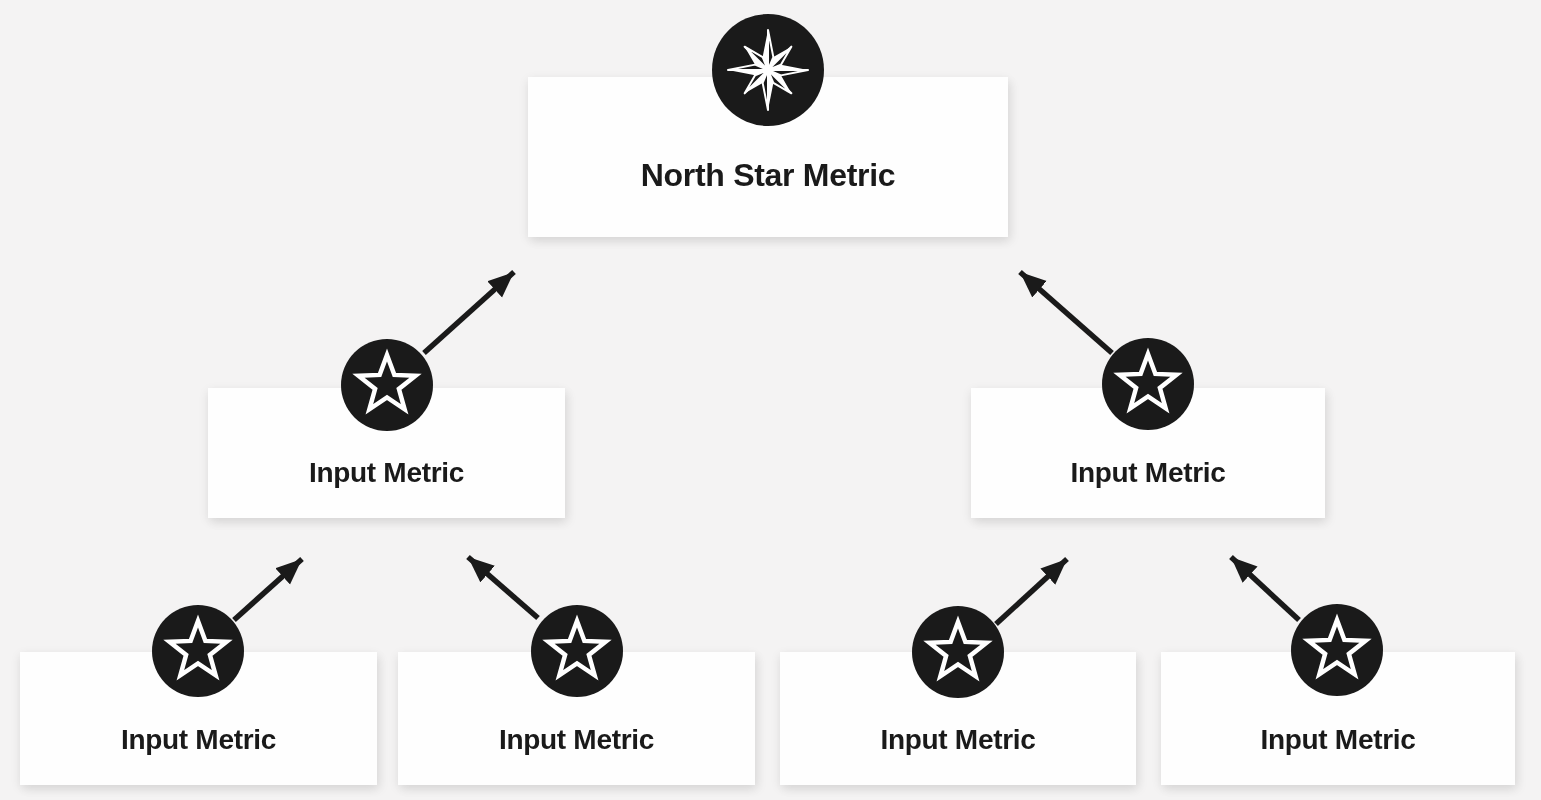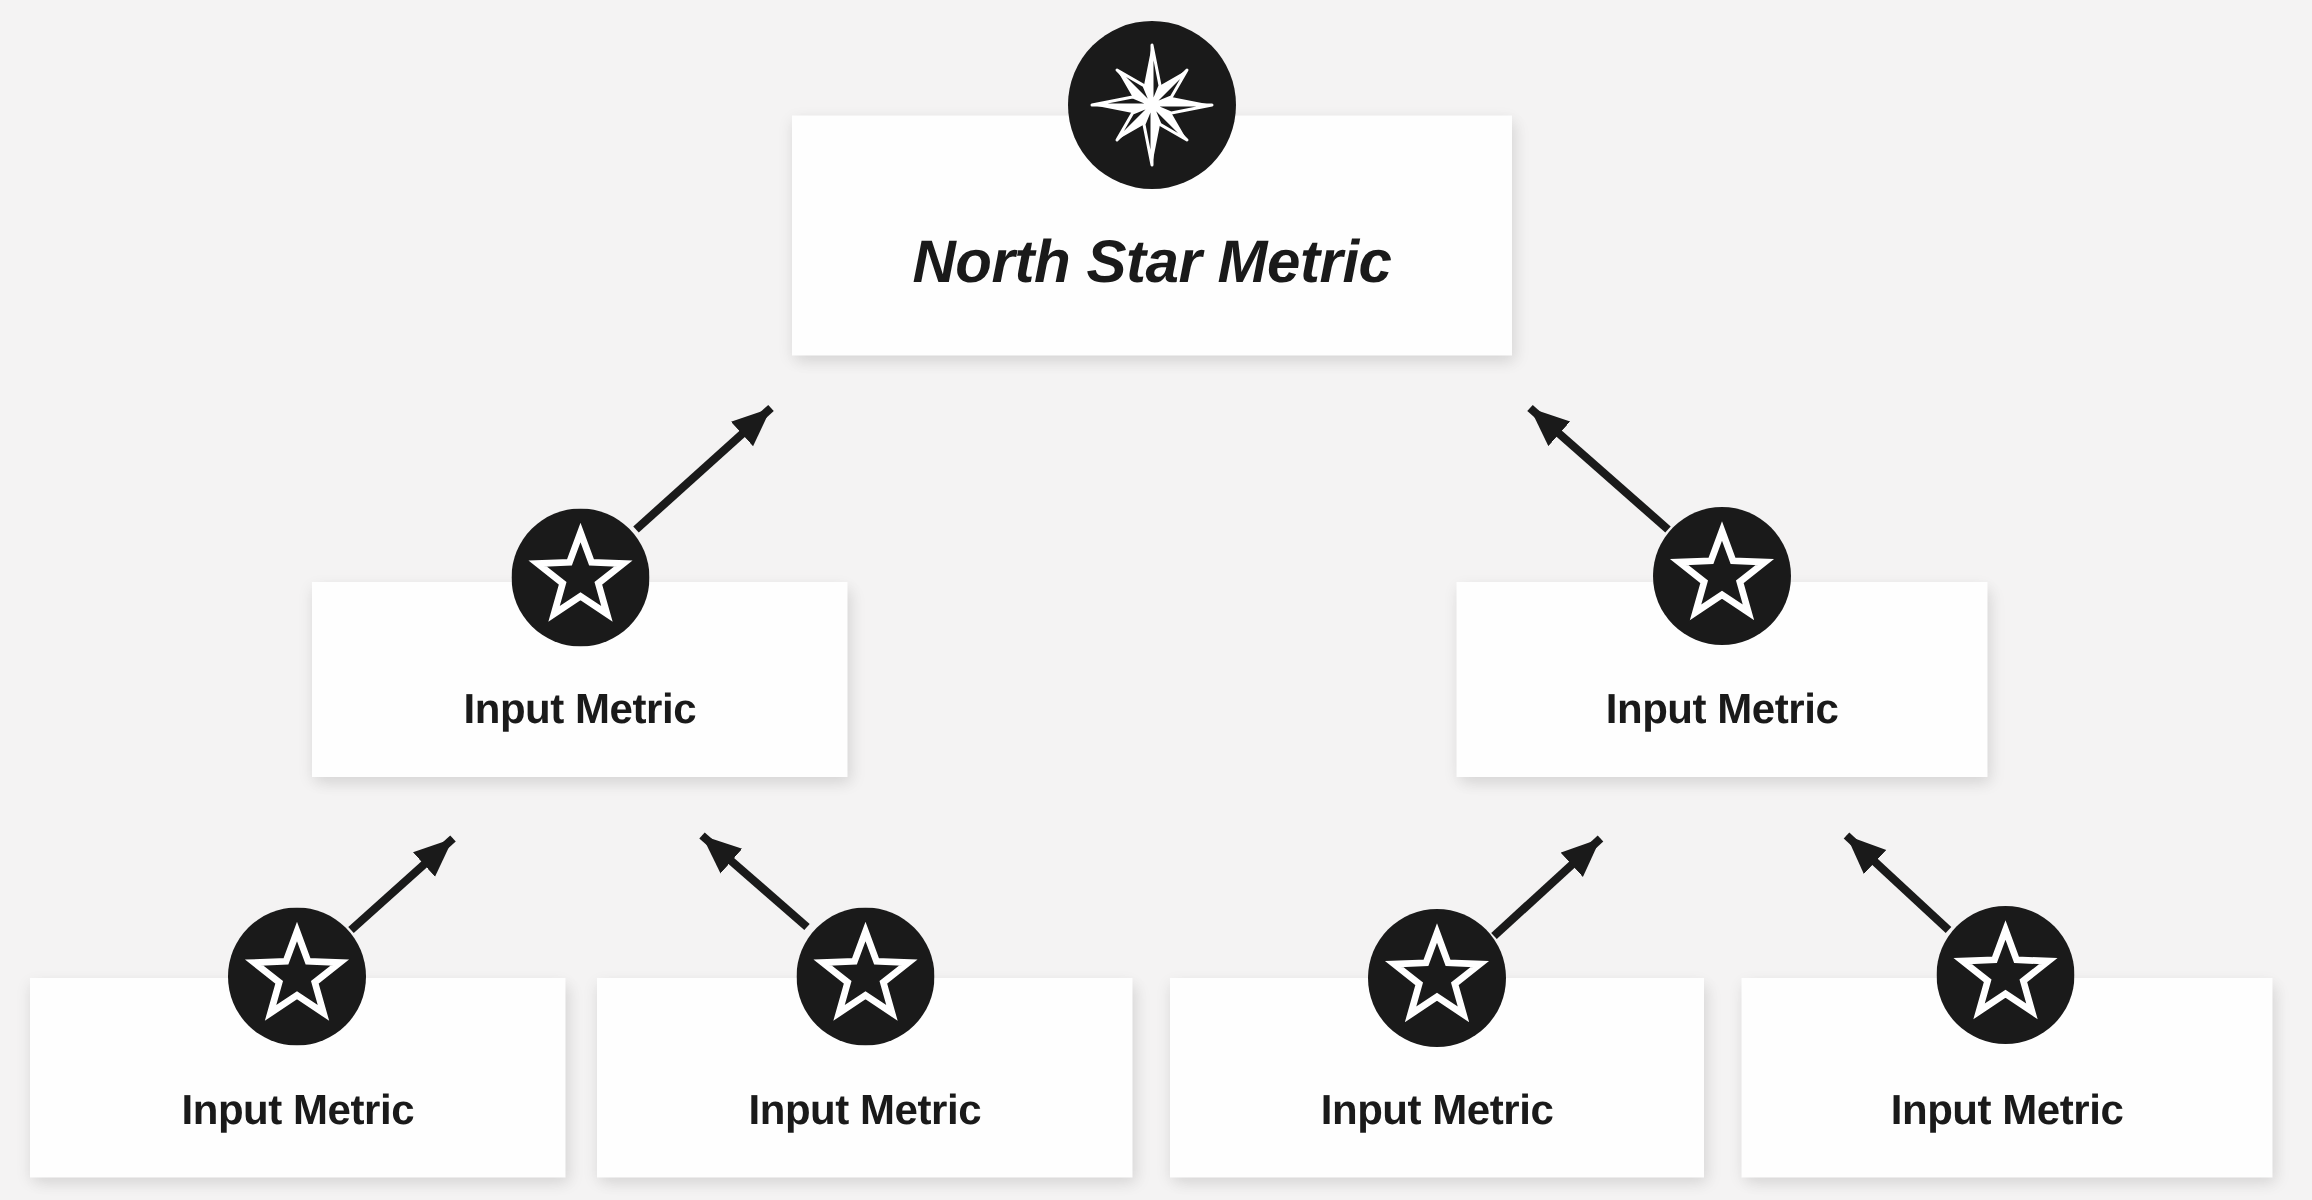--- a/index.html
+++ b/index.html
@@ -23,21 +23,21 @@
     justify-content: center;
     box-sizing: border-box;
   }
   .node .label {
     color: #1a1a1a;
     font-weight: 700;
     letter-spacing: -0.3px;
     white-space: nowrap;
   }
   .node-top    { left: 528px; top: 77px;  width: 480px; height: 160px; padding-top: 36px; }
-  .node-top .label { font-size: 40px; font-style: italic; }
+  .node-top .label { font-size: 32px; }
   .node-mid    { top: 388px; height: 130px; padding-top: 40px; }
   .node-mid .label { font-size: 28px; }
   .node-ml { left: 208px;  width: 357px; }
   .node-mr { left: 971px;  width: 354px; }
   .node-bot    { top: 652px; height: 133px; padding-top: 43px; }
   .node-bot .label { font-size: 28px; }
   .node-b1 { left: 20px;   width: 357px; }
   .node-b2 { left: 398px;  width: 357px; }
   .node-b3 { left: 780px;  width: 356px; }
   .node-b4 { left: 1161px; width: 354px; }

